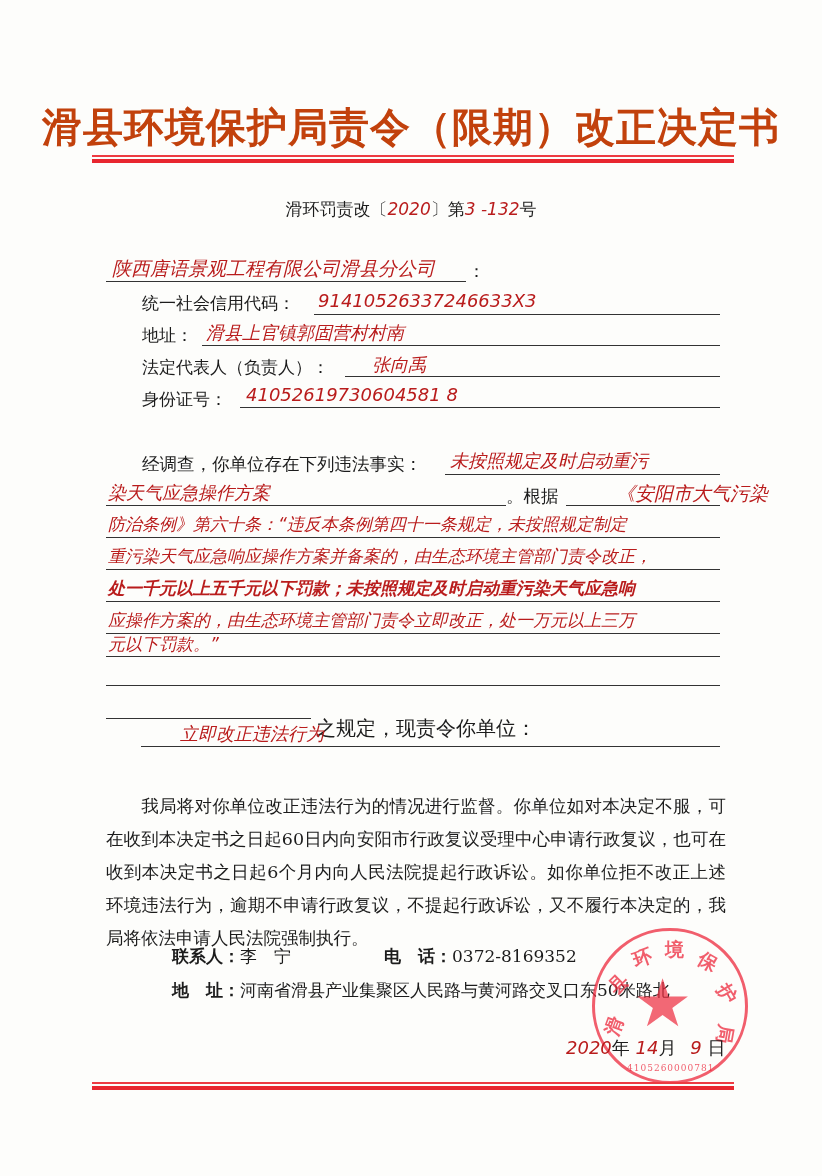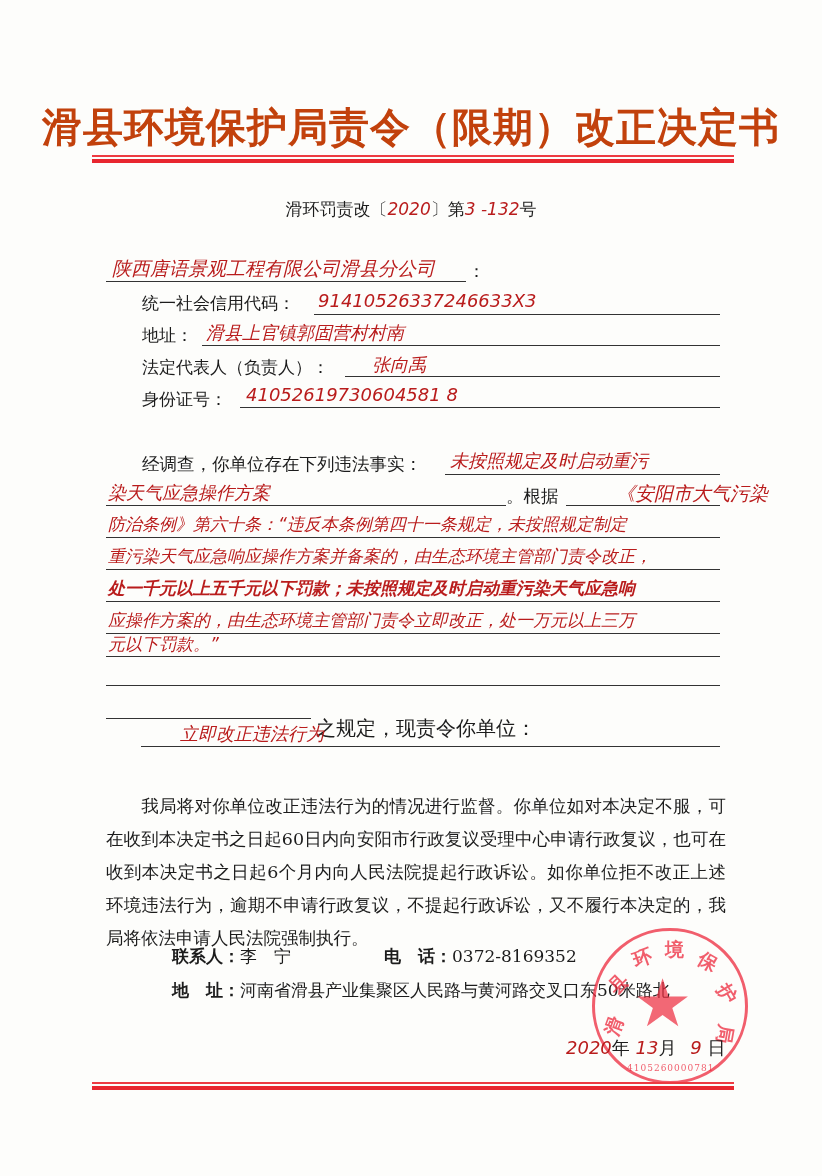--- a/index.html
+++ b/index.html
@@ -118,21 +118,21 @@
   <span class="arc" style="left:70px; top:6px;">境</span>
   <span class="arc" style="left:103px; top:18px; transform:rotate(30deg);">保</span>
   <span class="arc" style="left:122px; top:50px; transform:rotate(60deg);">护</span>
   <span class="arc" style="left:120px; top:90px; transform:rotate(100deg);">局</span>
   <span class="star">★</span>
   <span class="code">4105260000781</span>
 </div>
 
 <div class="date">
   <span class="hw">2020</span><span>年</span>
-  <span class="hw">13</span><span>月</span>
+  <span class="hw">14</span><span>月</span>
   <span class="hw" style="margin-left:8px;">9</span>
   <span>日</span>
 </div>
 
 <div class="abs red-rule" style="top:1082px;">
   <div class="thin"></div>
     <div class="gap"></div>
     <div class="thick"></div>
 </div>
 

